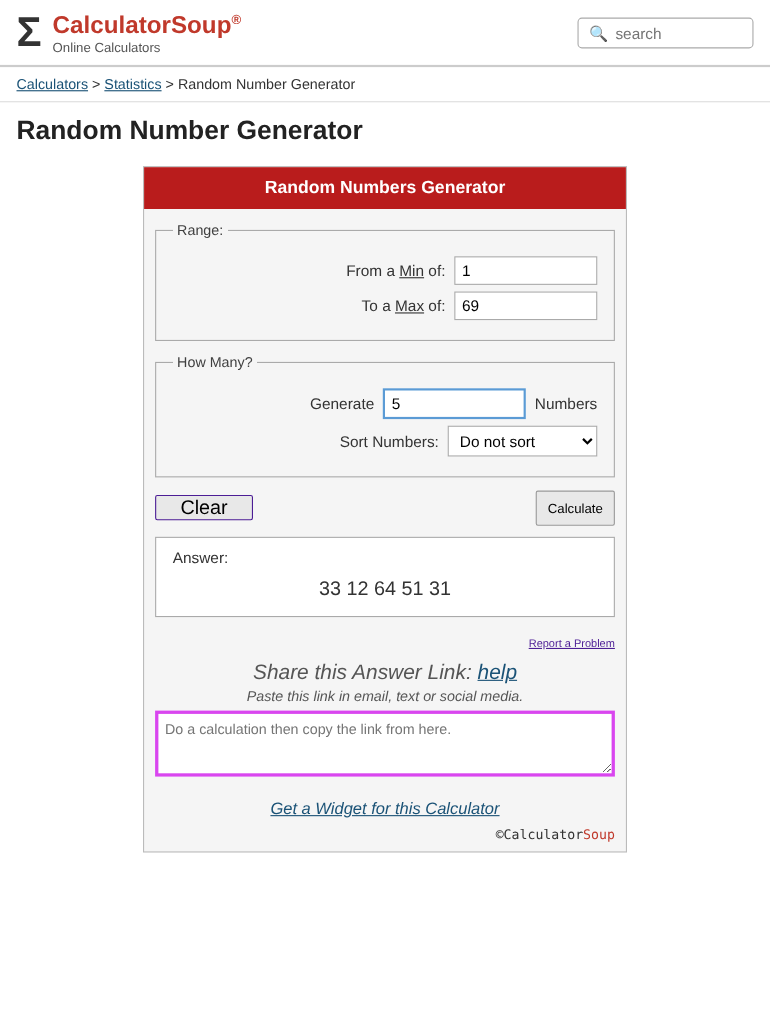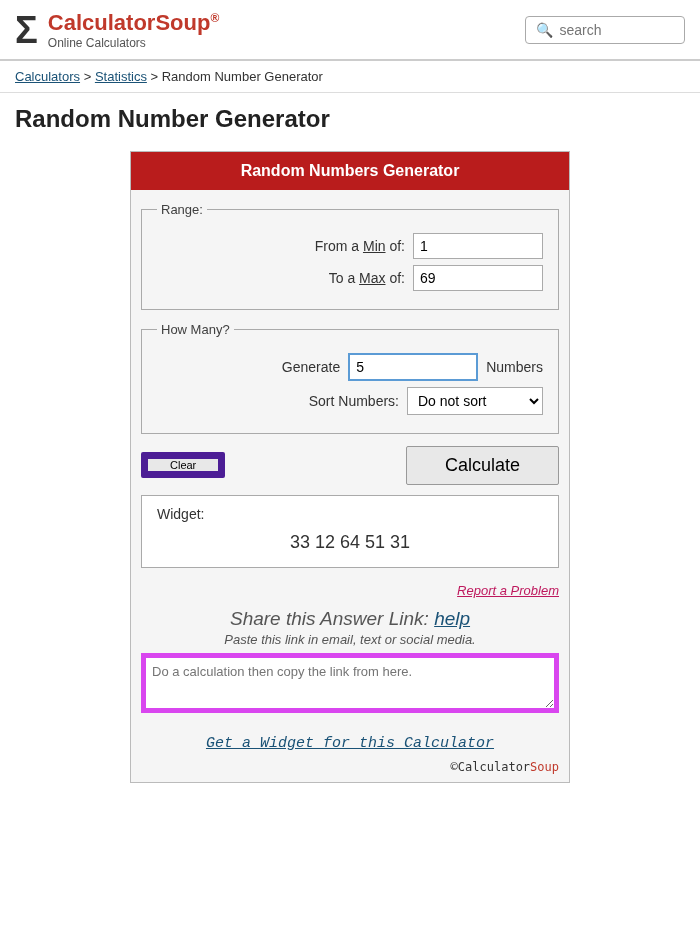--- a/index.html
+++ b/index.html
@@ -39,42 +39,42 @@
     .form-row { display: flex; align-items: center; justify-content: flex-end; margin: 6px 0; gap: 8px; }
     .form-label { font-size: 14px; color: #333; }
     .form-label u { text-decoration: underline; }
     .form-input { border: 1px solid #aaa; padding: 4px 6px; font-size: 14px; width: 130px; background: #fff; }
     .form-input-blue { border: 2px solid #5b9bd5; padding: 4px 6px; font-size: 14px; width: 130px; background: #fff; }
 
     .sort-select { border: 1px solid #aaa; padding: 4px 6px; font-size: 14px; width: 136px; background: #fff; cursor: pointer; }
 
     
     .buttons-row { display: flex; justify-content: space-between; align-items: center; padding: 0 10px 10px 10px; }
-    .btn-clear { padding: 0 22px; font-size: 11px; border: 7px solid #4c1d95; background: #e8e8e8; cursor: pointer; border-radius: 2px; }
-    .btn-calculate { padding: 8px 38px; font-size: 18px; border: 1px solid #999; background: #e8e8e8; cursor: pointer; border-radius: 2px; }
+    .btn-clear { padding: 0 22px; font-size: 18px; border: 1px solid #4c1d95; background: #e8e8e8; cursor: pointer; border-radius: 2px; }
+    .btn-calculate { padding: 8px 10px; font-size: 12px; border: 1px solid #999; background: #e8e8e8; cursor: pointer; border-radius: 2px; }
 
     
     .answer-box { margin: 0 10px 10px 10px; border: 1px solid #aaa; background: #fff; padding: 10px 15px; min-height: 70px; }
     .answer-label { font-size: 14px; color: #333; margin-bottom: 6px; }
     .answer-numbers { text-align: center; font-size: 18px; color: #333; padding: 4px 0; }
 
     
     .report-link { text-align: right; padding: 4px 10px 6px 10px; }
-    .report-link a { color: #be185d; font-style: italic; text-decoration: underline; font-size: 13px; cursor: pointer; }
+    .report-link a { color: #4c1d95; text-decoration: underline; font-size: 10px; cursor: pointer; }
 
     
     .share-section { padding: 4px 10px 8px 10px; text-align: center; }
     .share-text { font-size: 19px; color: #555; font-style: italic; }
     .share-text a { color: #1a5276; text-decoration: underline; cursor: pointer; font-style: italic; }
     .share-paste { font-size: 13px; color: #555; font-style: italic; margin-top: 2px; }
-    .share-textarea { width: 100%; margin-top: 6px; border: 5px solid #d946ef; padding: 6px; font-size: 13px; color: #999; min-height: 60px; resize: vertical; background: #fff; font-family: Arial, sans-serif; }
+    .share-textarea { width: 100%; margin-top: 6px; border: 3px solid #d946ef; padding: 6px; font-size: 13px; color: #999; min-height: 60px; resize: vertical; background: #fff; font-family: Arial, sans-serif; }
 
     
     .widget-link { text-align: center; padding: 10px 10px 4px 10px; }
-    .widget-link a { color: #1a5276; font-style: italic; text-decoration: underline; font-size: 15px; cursor: pointer; font-family: Liberation Mono, monospace; }
+    .widget-link a { color: #1a5276; font-style: italic; text-decoration: underline; font-size: 15px; cursor: pointer; }
 
     
     .copyright { text-align: right; padding: 4px 10px 8px 10px; font-size: 12px; font-family: monospace; }
     .copyright span.black { color: #333; }
     .copyright span.red { color: #c0392b; }
   </style>
 </head>
 <body>
 
 <div class="header">
@@ -136,21 +136,21 @@
         </select>
       </div>
     </fieldset>
 
     <div class="buttons-row">
       <button class="btn-clear">Clear</button>
       <button class="btn-calculate">Calculate</button>
     </div>
 
     <div class="answer-box">
-      <div class="answer-label">Widget:</div>
+      <div class="answer-label">Answer:</div>
       <div class="answer-numbers">33  12  64  51  31</div>
     </div>
 
     <div class="report-link">
       <a>Report a Problem</a>
     </div>
 
     <div class="share-section">
       <div class="share-text">
         <span>Share this Answer Link:</span>

